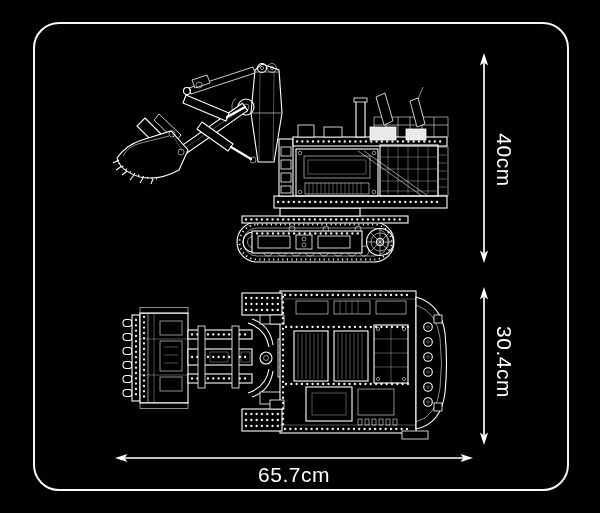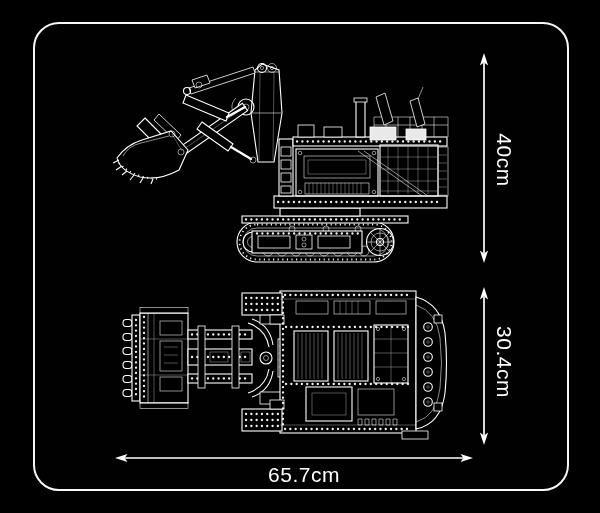--- a/index.html
+++ b/index.html
@@ -254,16 +254,16 @@
       <polygon class="ahead" points="7,1 2.9,13.5 7,10.6 11.1,13.5"></polygon>
       <polygon class="ahead" points="7,159 2.9,146.5 7,149.4 11.1,146.5"></polygon>
     </svg>
     <div class="dim-label rot" style="left:469px;top:338px">30.4cm</div>
 
     <svg class="abs" style="left:79px;top:427px" width="360" height="14" viewBox="0 0 360 14">
       <path class="aline" d="M11,7H349"></path>
       <polygon class="ahead" points="1,7 13.5,2.9 10.6,7 13.5,11.1"></polygon>
       <polygon class="ahead" points="359,7 346.5,2.9 349.4,7 346.5,11.1"></polygon>
     </svg>
-    <div class="dim-label ctr" style="left:269px;top:451px">65.7cm</div>
+    <div class="dim-label ctr" style="left:259px;top:451px">65.7cm</div>
 
   </div>
 </div>
 
 </body></html>

